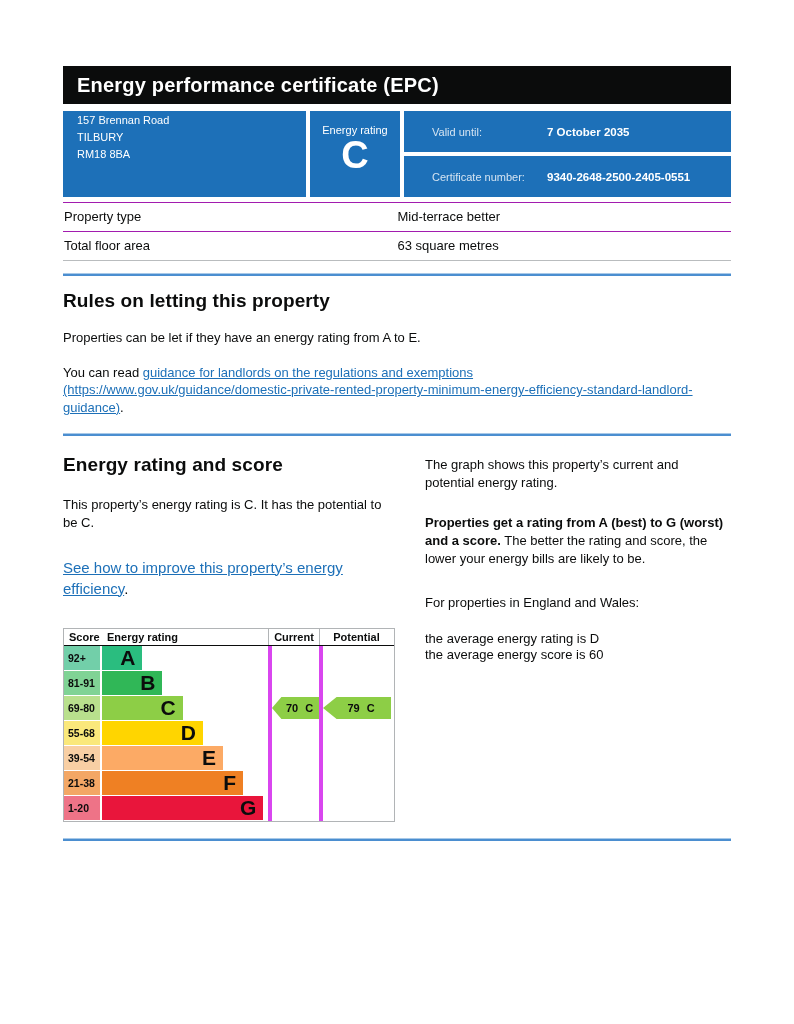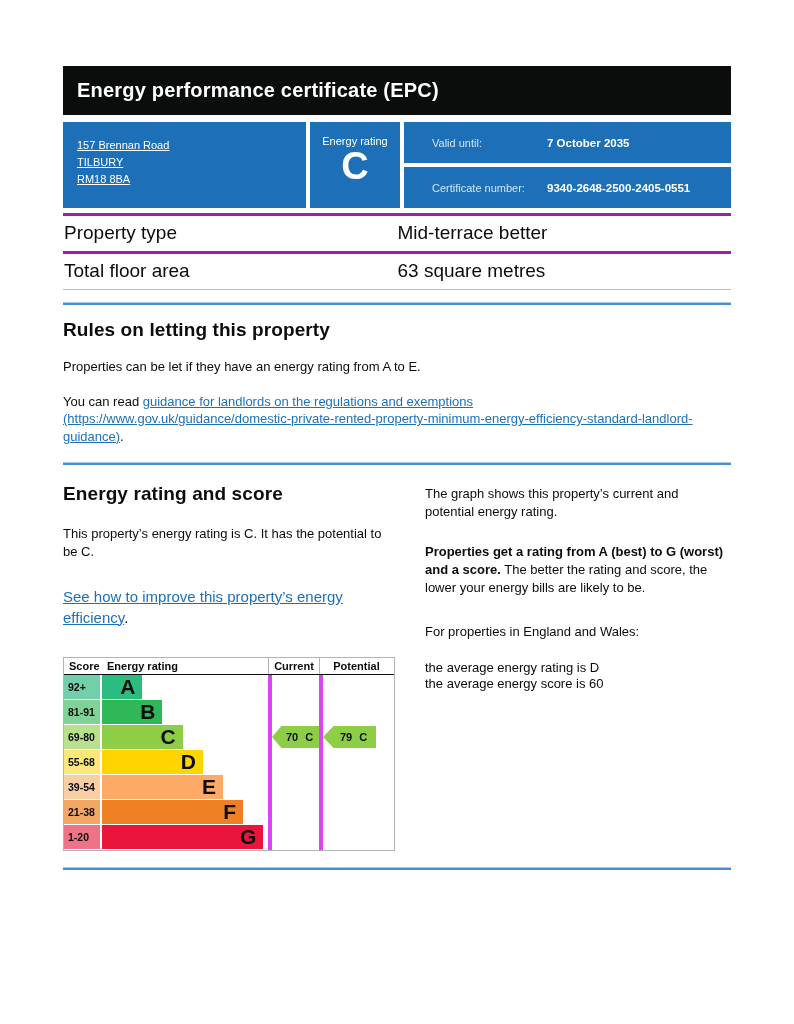--- a/index.html
+++ b/index.html
@@ -10,51 +10,51 @@
     color: #0b0c0c;
     overflow: hidden;
     position: relative;
   }
   .container { margin: 0 63px; width: 668px; }
 
   
   .banner {
     margin-top: 66px;
     background: #0b0c0c;
-    height: 49px;
+    height: 38px;
     display: flex; align-items: center;
     padding-left: 14px;
   }
   .banner h1 { color: #fff; font-size: 20px; font-weight: bold; letter-spacing: .2px; }
 
   
   .blue-header {
     margin-top: 7px;
     display: grid;
     grid-template-columns: 243px 90px 1fr;
     column-gap: 4px;
     height: 86px;
   }
   .blue-box { background: #1d70b8; color: #fff; }
-  .address-box { padding: 15px 10px 0 14px; font-size: 11px; line-height: 1.55; text-decoration: underline; }
+  .address-box { padding: 1px 10px 0 14px; font-size: 11px; line-height: 1.55; }
   .rating-box { text-align: center; padding-top: 13px; }
   .rating-box .rating-label { font-size: 11px; display: block; }
   .rating-box .rating-letter { font-size: 38px; font-weight: bold; line-height: 1.05; display: block; }
   .meta-col { display: grid; grid-template-rows: 1fr 1fr; row-gap: 4px; }
   .meta-row { display: flex; align-items: center; padding-left: 28px; }
   .meta-label { width: 115px; font-size: 11px; color: #d5e4f2; }
   .meta-value { font-size: 11.5px; font-weight: bold; }
 
   
   .facts-table { margin-top: 5px; }
   .facts-row {
     display: grid; grid-template-columns: 1fr 1fr;
-    border-top: 3px solid #a21caf;
+    border-top: 1px solid #a21caf;
     padding: 6px 0 7px 1px;
-    font-size: 19px;
+    font-size: 13px;
   }
   .facts-row:last-child { border-bottom: 1px solid #b9bcbe; }
 
   .divider { height: 3px; background: #4b8ed0; border-top: 1px solid #a8c9e8; }
   .divider-1 { margin-top: 12px; }
   .divider-2 { margin-top: 17px; }
   .divider-3 { margin-top: 16px; }
 
   h2.section-heading { font-size: 19px; font-weight: bold; letter-spacing: .1px; }
 
@@ -110,21 +110,21 @@
   }
   .epc-cur-cell { justify-content: flex-end; }
   .epc-pot-cell { justify-content: flex-start; }
   .epc-arrow {
     height: 22px; display: flex; align-items: center; justify-content: center;
     gap: 7px; font-weight: bold; font-size: 11px; color: #0b0c0c;
     clip-path: polygon(0 50%, 20% 0, 100% 0, 100% 100%, 20% 100%);
     padding-left: 8px;
   }
   .epc-arrow.current { width: 48px; }
-  .epc-arrow.potential { width: 53px; }
+  .epc-arrow.potential { width: 68px; }
 </style>
 </head>
 <body>
 
 <div class="container">
 
   <div class="banner">
     <h1>Energy performance certificate (EPC)</h1>
   </div>
 

